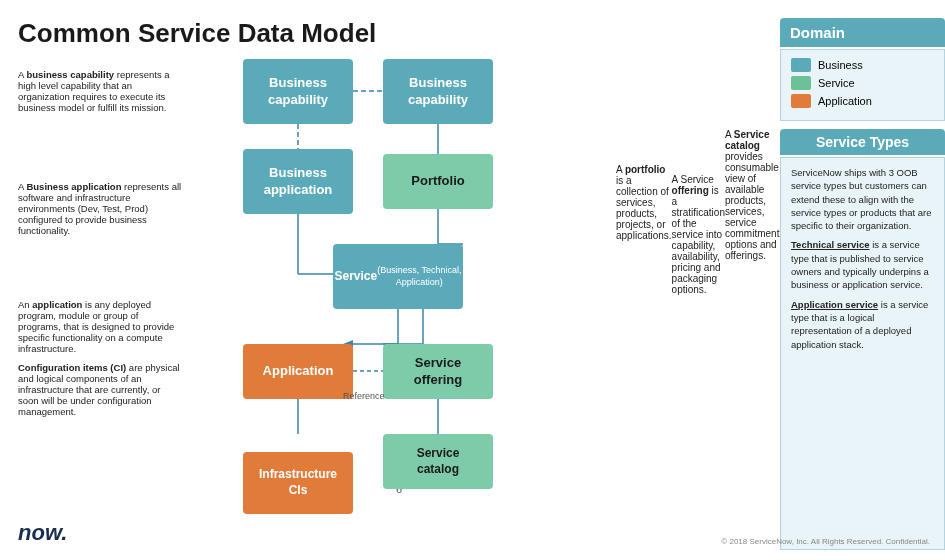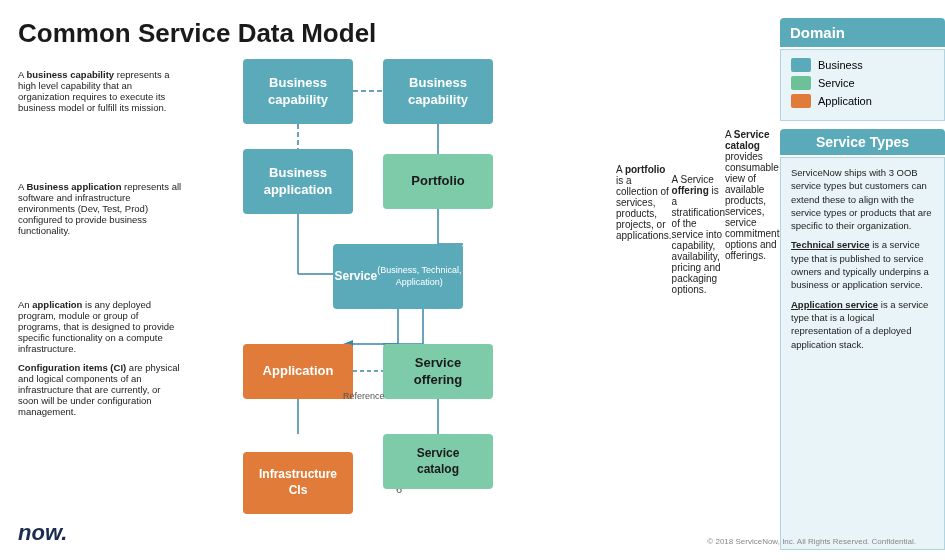--- a/index.html
+++ b/index.html
@@ -188,21 +188,21 @@
     .logo-text {
       font-size: 22px;
       font-weight: 900;
       color: #1a2d50;
       font-style: italic;
     }
     
     .copyright {
       position: absolute;
       bottom: 14px;
-      right: 29px;
+      right: 15px;
       font-size: 8px;
       color: #888;
     }
     
     .right-sidebar {
       width: 165px;
       display: flex;
       flex-direction: column;
       gap: 0;
     }

